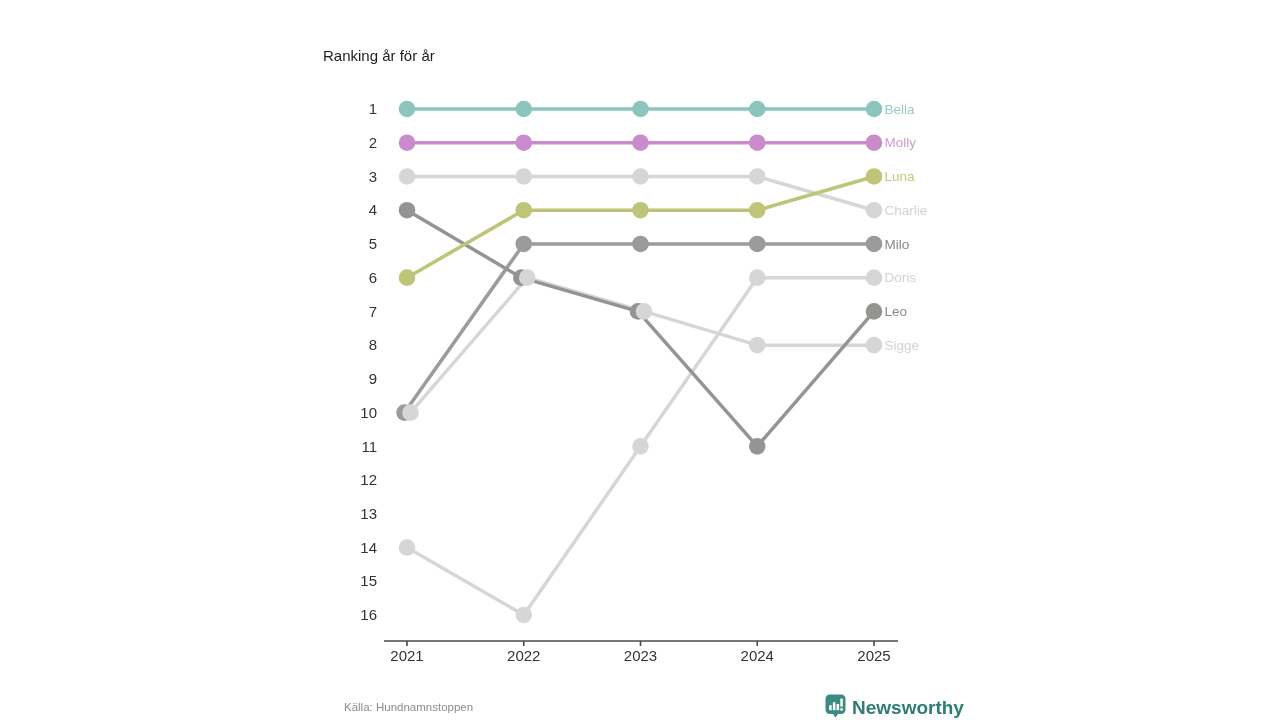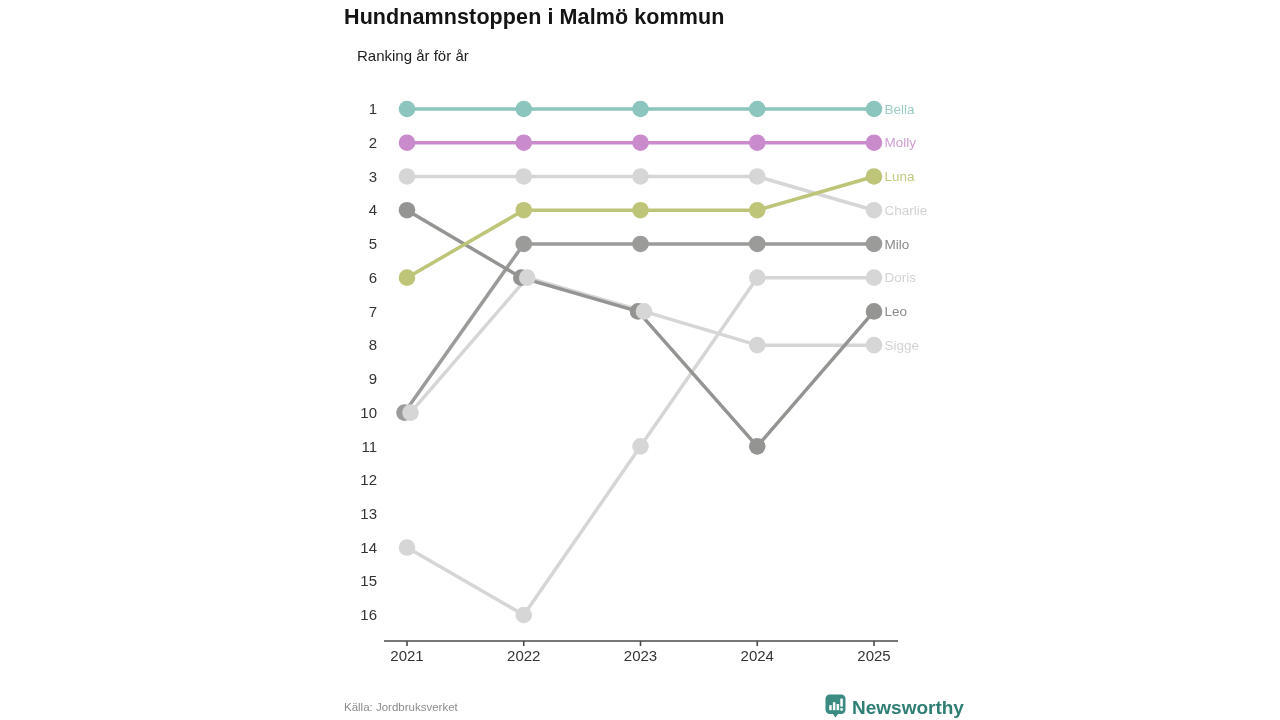--- a/index.html
+++ b/index.html
@@ -21,21 +21,21 @@
     position: absolute;
     left: 344px;
     top: 5px;
     font-size: 21.5px;
     font-weight: 700;
     color: #141414;
     letter-spacing: 0.1px;
   }
   .chart-subtitle {
     position: absolute;
-    left: 357px;
+    left: 323px;
     top: 47px;
     font-size: 15px;
     font-weight: 400;
     color: #1d1d1d;
   }
   #chart-svg {
     position: absolute;
     left: 0;
     top: 0;
   }
@@ -61,21 +61,20 @@
   }
   svg text {
     font-family: "Liberation Sans", "DejaVu Sans", sans-serif;
   }
 </style>
 </head>
 <body>
 
 <div id="stage">
 
-  <div class="chart-title">Hundnamnstoppen i Malmö kommun</div>
 
   <div class="chart-subtitle">Ranking år för år</div>
 
   <svg id="chart-svg" width="1280" height="720" viewBox="0 0 1280 720">
       <g>
         <text x="377" y="114.2" text-anchor="end" font-size="15" fill="#343434">1</text>
         <text x="377" y="147.933" text-anchor="end" font-size="15" fill="#343434">2</text>
         <text x="377" y="181.666" text-anchor="end" font-size="15" fill="#343434">3</text>
         <text x="377" y="215.39899999999997" text-anchor="end" font-size="15" fill="#343434">4</text>
         <text x="377" y="249.13199999999998" text-anchor="end" font-size="15" fill="#343434">5</text>
@@ -161,21 +160,21 @@
         <text x="884.5" y="147.333" font-size="13.5" fill="#cf9cd0">Molly</text>
         <text x="884.5" y="181.066" font-size="13.5" fill="#c3c87f">Luna</text>
         <text x="884.5" y="214.79899999999998" font-size="13.5" fill="#d2d2d2">Charlie</text>
         <text x="884.5" y="248.53199999999998" font-size="13.5" fill="#8a8a8a">Milo</text>
         <text x="884.5" y="282.265" font-size="13.5" fill="#d2d2d2">Doris</text>
         <text x="884.5" y="315.998" font-size="13.5" fill="#8a8a8a">Leo</text>
         <text x="884.5" y="349.731" font-size="13.5" fill="#d2d2d2">Sigge</text>
       </g>
     </svg>
 
-  <div class="source-note">Källa: Jordbruksverket</div>
+  <div class="source-note">Källa: Hundnamnstoppen</div>
 
   <div class="brand">
     <span>
       <svg width="21" height="24" viewBox="0 0 21 24">
         <rect x="0.5" y="0.5" width="20" height="19.5" rx="4.2" fill="#3a8b81"></rect>
         <path d="M7.6 19.5 L13.4 19.5 L10.5 23.6 Z" fill="#3a8b81"></path>
         <rect x="4.2" y="11.2" width="2.5" height="5" fill="#ffffff"></rect>
         <rect x="7.9" y="8.2" width="2.5" height="8" fill="#ffffff"></rect>
         <rect x="11.6" y="10" width="2.5" height="6.2" fill="#ffffff"></rect>
         <rect x="15.3" y="4.6" width="2.5" height="8" fill="#ffffff"></rect>

